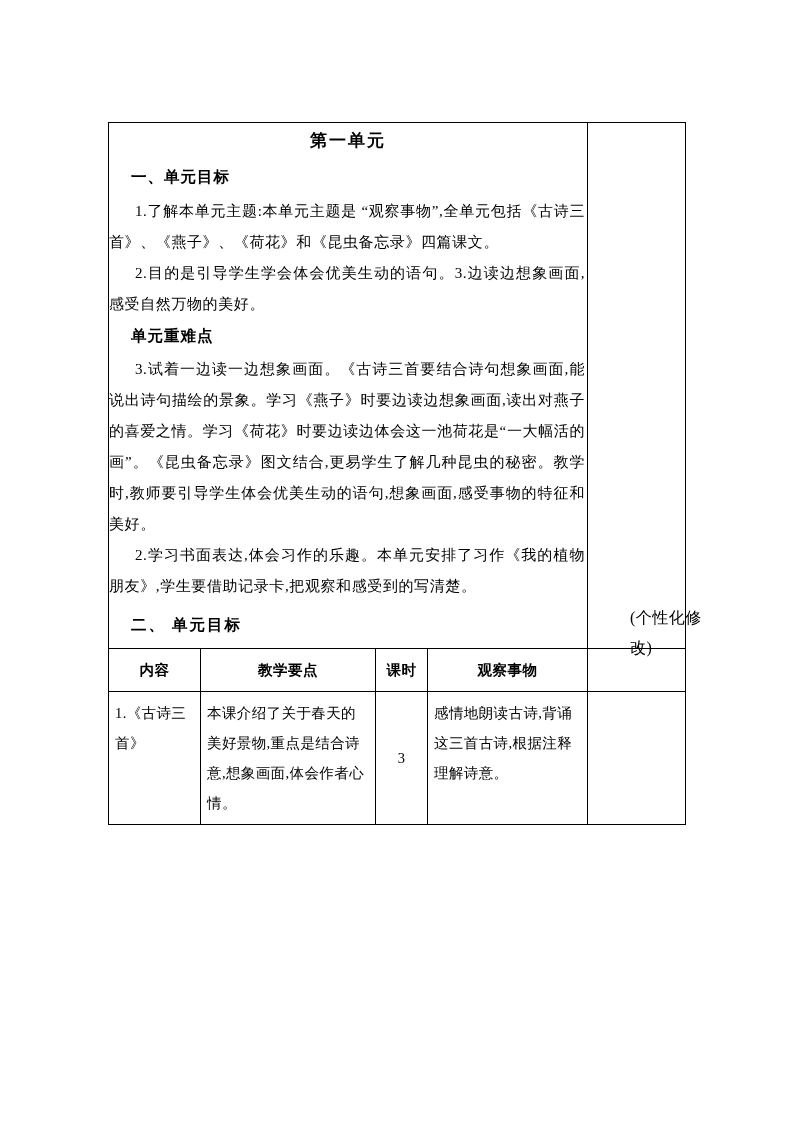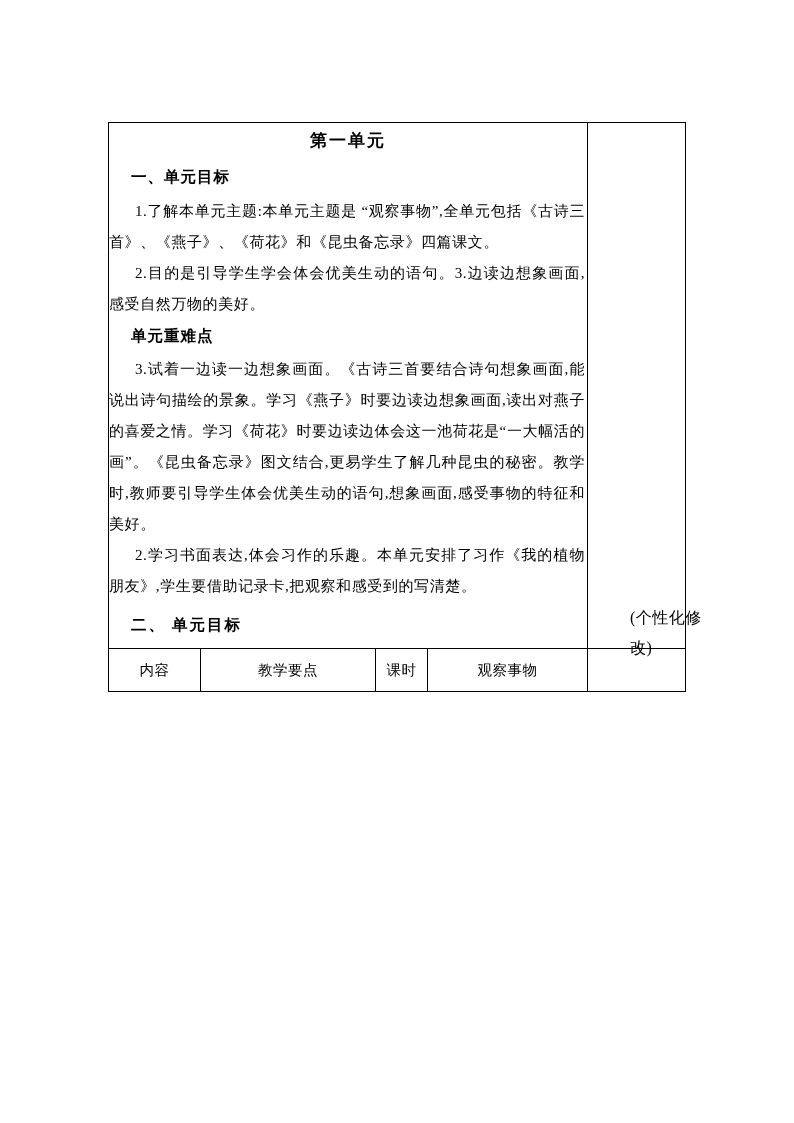--- a/index.html
+++ b/index.html
@@ -96,20 +96,21 @@
     margin: 6px 0 6px 22px;
     line-height: 34px;
   }
   
   .kt-head td {
     text-align: center;
     font-size: 14.5px;
     line-height: 26px;
     padding: 8px 4px;
     letter-spacing: 0.5px;
+    font-weight: bold;
   }
   .kt-head .th-content { width: 92px; }
   .kt-head .th-points { width: 175px; }
   .kt-head .th-hours { width: 52px; }
   .kt-head .th-advice { width: 160px; }
   .kt-head .th-blank { width: 98px; }
   .kt-row td {
     font-size: 14.5px;
     line-height: 30px;
     letter-spacing: 0.4px;
@@ -171,16 +172,35 @@
     </tr>
 
     <tr class="kt-head">
       <td class="th-content">内容</td>
       <td class="th-points">教学要点</td>
       <td class="th-hours">课时</td>
       <td class="th-advice">观察事物</td>
       <td class="th-blank"></td>
     </tr>
 
+    <tr class="kt-row">
+      <td>
+        <span class="cell-text">1.《古诗三首》</span>
+      </td>
+      <td>
+        <span class="cell-text">本课介绍了关于春天的美好景物,重点是结合诗意,想象画面,体会作者心情。</span>
+      </td>
+      <td class="hours-cell">
+        <div class="hours-inner">
+          <span>3</span>
+        </div>
+      </td>
+      <td>
+        <span class="cell-text">感情地朗读古诗,背诵这三首古诗,根据注释理解诗意。</span>
+      </td>
+      <td>
+        <span class="cell-text"></span>
+      </td>
+    </tr>
 
   </tbody>
     </table>
 </div>
 
 </body></html>

